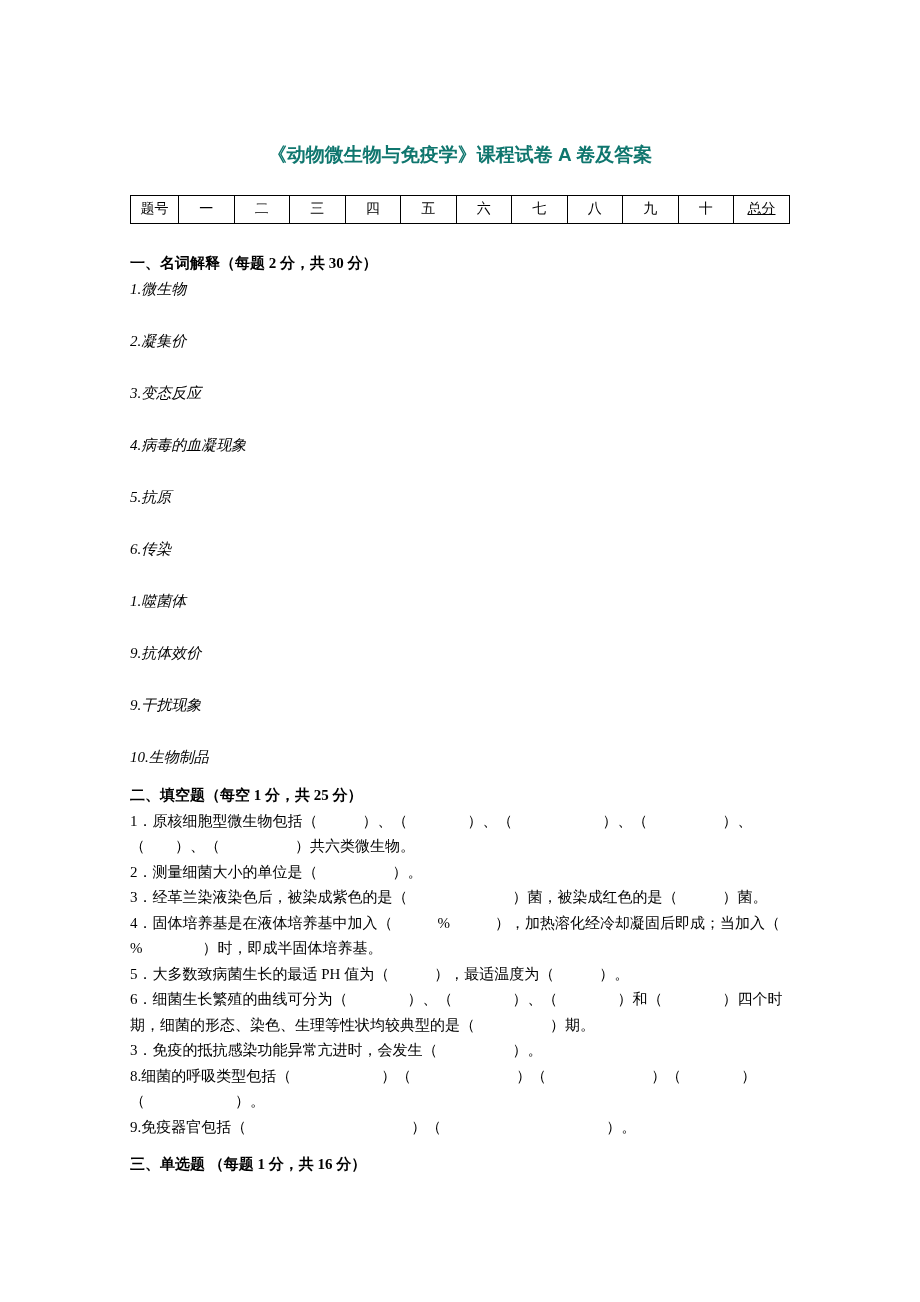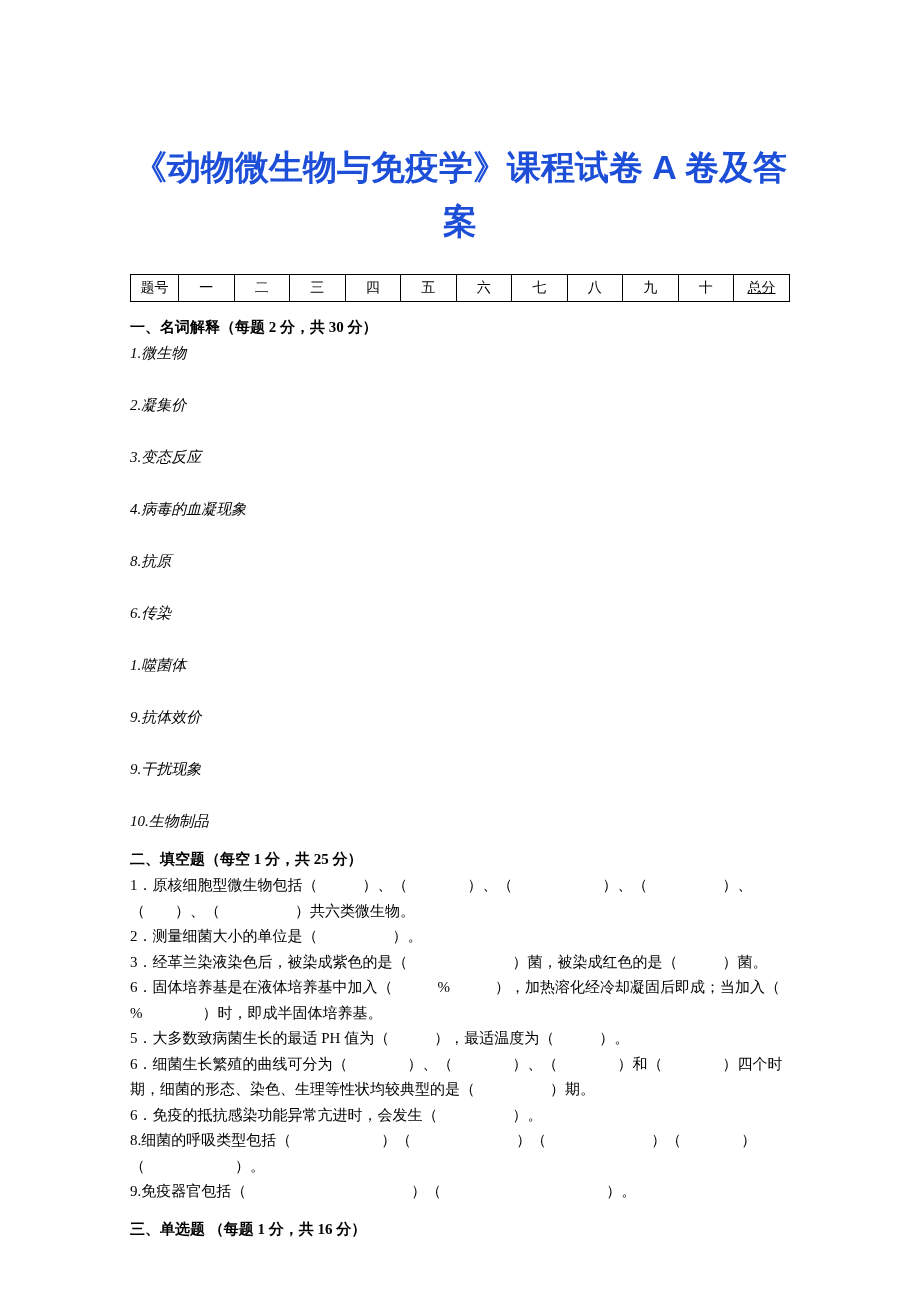--- a/index.html
+++ b/index.html
@@ -1,18 +1,18 @@
 <!DOCTYPE html>
 <html><head>
   <meta charset="utf-8">
   <style>
     * { margin: 0; padding: 0; box-sizing: border-box; }
     body { font-family: "SimSun", "宋体", serif; background: #fff; width: 920px; padding: 140px 130px 80px 130px; color: #000; font-size: 15px; line-height: 1.6; }
-    .title { text-align: center; font-size: 34px; font-weight: bold; color: #1d4ed8; margin-bottom: 25px; font-family: "SimHei", "黑体", sans-serif; }
-    .score-table { width: 100%; border-collapse: collapse; margin-bottom: 13px; }
+    .title { text-align: center; font-size: 19px; font-weight: bold; color: #0f766e; margin-bottom: 25px; font-family: "SimHei", "黑体", sans-serif; }
+    .score-table { width: 100%; border-collapse: collapse; margin-bottom: 27px; }
     .score-table td { border: 1px solid #000; text-align: center; padding: 2px 4px; font-size: 14px; height: 22px; }
     .score-table td:first-child { width: 48px; }
     .score-table td:last-child { width: 56px; text-decoration: underline; }
     .section-header { font-weight: bold; margin-top: 12px; margin-bottom: 2px; }
     .term-item { margin-bottom: 28px; font-style: italic; }
     .term-item.last { margin-bottom: 14px; }
     .fill-item { line-height: 1.7; }
   </style>
 </head>
 <body>
@@ -36,31 +36,31 @@
     <td>总分</td>
   </tr>
 </tbody>
   </table>
 
 <div class="section-header">一、名词解释（每题 2 分，共 30 分）</div>
 <div class="term-item">1.微生物</div>
 <div class="term-item">2.凝集价</div>
 <div class="term-item">3.变态反应</div>
 <div class="term-item">4.病毒的血凝现象</div>
-<div class="term-item">8.抗原</div>
+<div class="term-item">5.抗原</div>
 <div class="term-item">6.传染</div>
 <div class="term-item">1.噬菌体</div>
 <div class="term-item">9.抗体效价</div>
 <div class="term-item">9.干扰现象</div>
 <div class="term-item last">10.生物制品</div>
 
 <div class="section-header">二、填空题（每空 1 分，共 25 分）</div>
 <div class="fill-item">1．原核细胞型微生物包括（　　　）、（　　　　）、（　　　　　　）、（　　　　　）、（　　）、（　　　　　）共六类微生物。</div>
 <div class="fill-item">2．测量细菌大小的单位是（　　　　　）。</div>
 <div class="fill-item">3．经革兰染液染色后，被染成紫色的是（　　　　　　　）菌，被染成红色的是（　　　）菌。</div>
-<div class="fill-item">6．固体培养基是在液体培养基中加入（　　　%　　　），加热溶化经冷却凝固后即成；当加入（　　　%　　　　）时，即成半固体培养基。</div>
+<div class="fill-item">4．固体培养基是在液体培养基中加入（　　　%　　　），加热溶化经冷却凝固后即成；当加入（　　　%　　　　）时，即成半固体培养基。</div>
 <div class="fill-item">5．大多数致病菌生长的最适 PH 值为（　　　），最适温度为（　　　）。</div>
 <div class="fill-item">6．细菌生长繁殖的曲线可分为（　　　　）、（　　　　）、（　　　　）和（　　　　）四个时期，细菌的形态、染色、生理等性状均较典型的是（　　　　　）期。</div>
-<div class="fill-item">6．免疫的抵抗感染功能异常亢进时，会发生（　　　　　）。</div>
+<div class="fill-item">3．免疫的抵抗感染功能异常亢进时，会发生（　　　　　）。</div>
 <div class="fill-item">8.细菌的呼吸类型包括（　　　　　　）（　　　　　　　）（　　　　　　　）（　　　　）（　　　　　　）。</div>
 <div class="fill-item">9.免疫器官包括（　　　　　　　　　　　）（　　　　　　　　　　　）。</div>
 
 <div class="section-header">三、单选题 （每题 1 分，共 16 分）</div>
 
 </body></html>

